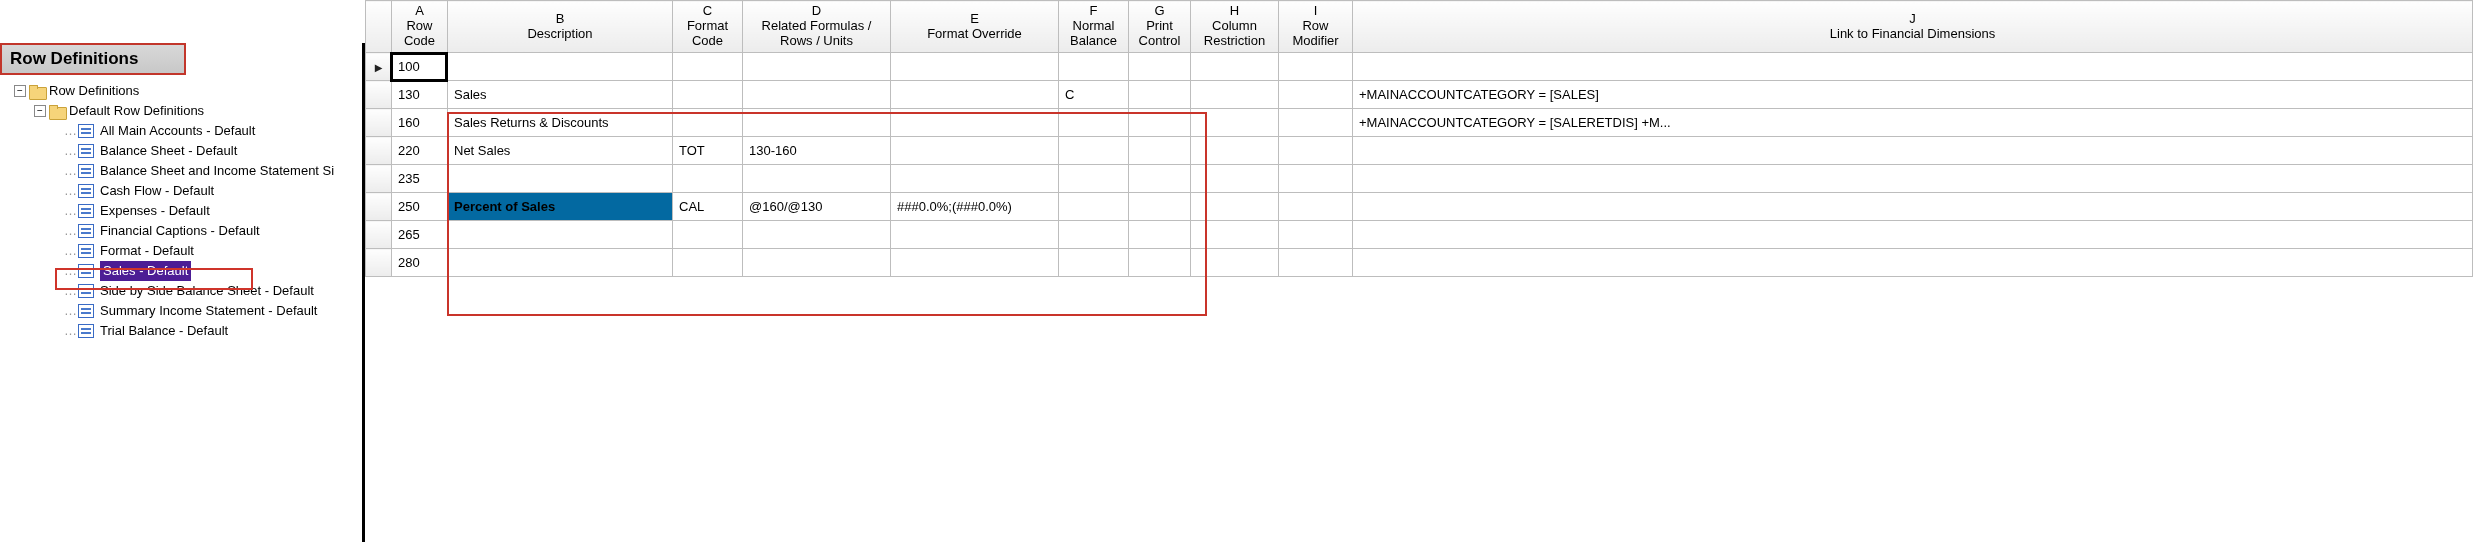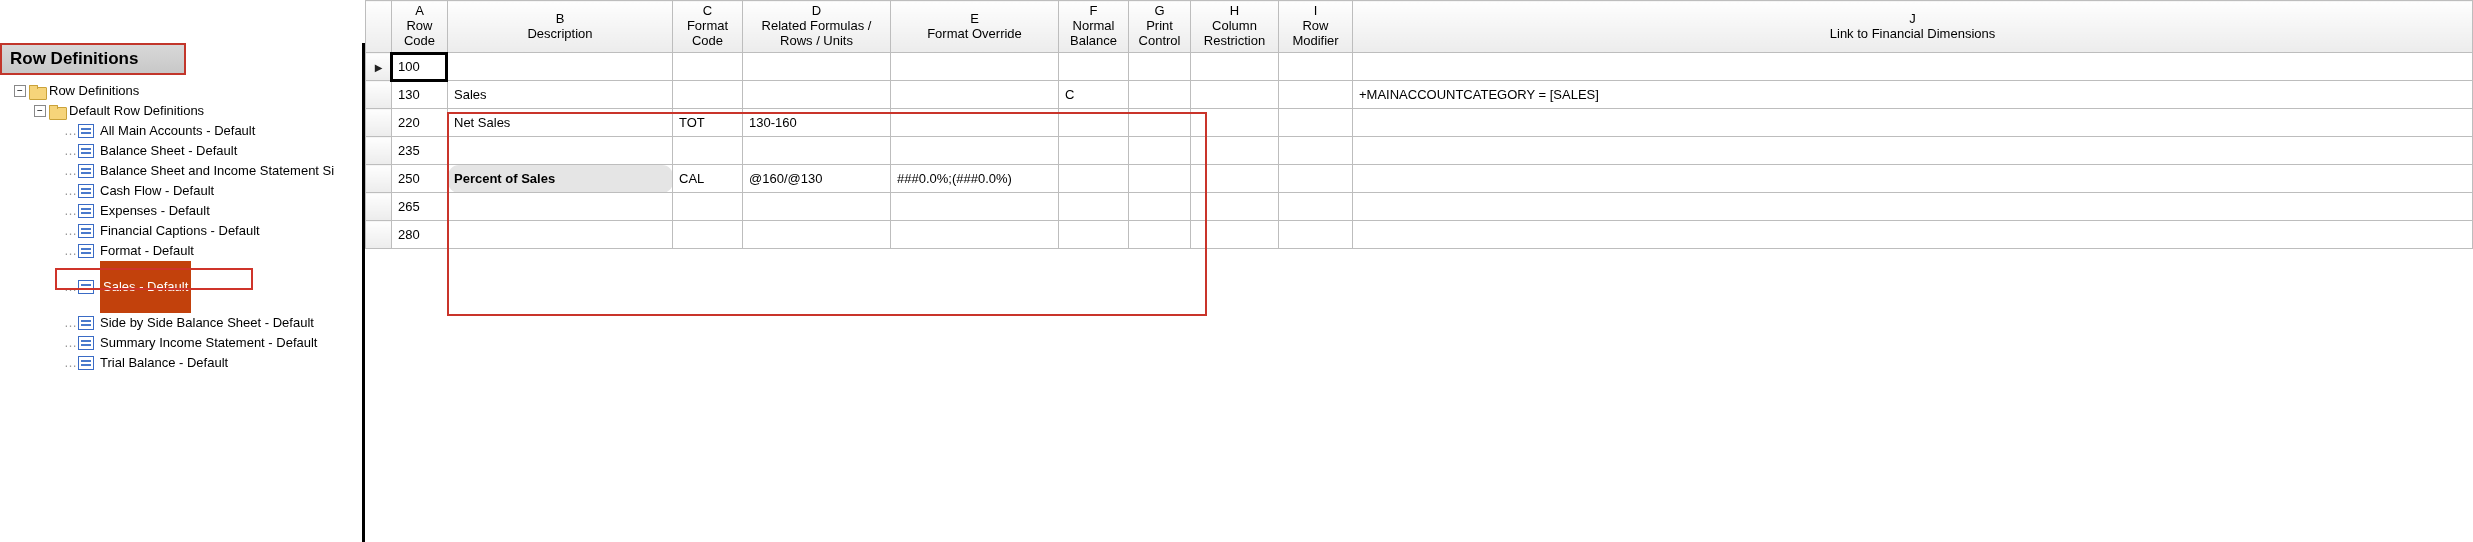--- a/index.html
+++ b/index.html
@@ -97,23 +97,23 @@
   }
   .doc-icon::after {
     content:"";
     position:absolute;
     left:2px; top:3px; right:2px; bottom:3px;
     background:
       linear-gradient(#4a7acc,#4a7acc) 0 0/100% 2px no-repeat,
       linear-gradient(#4a7acc,#4a7acc) 0 4px/100% 2px no-repeat;
   }
   .selected-label {
-    background:#c2410c;
+    background:#4c1d95;
     color:#fff;
-    padding:16px 3px;
+    padding:0 3px;
   }
   .red-box-tree {
     position:absolute;
     border:2px solid #cf342a;
     pointer-events:none;
   }
   .right-panel {
     flex:1;
     height:100%;
     background:#fff;
@@ -159,21 +159,21 @@
     text-align:center;
     font-size:11px;
     color:#333;
   }
   .row-selector.active::before {
     content:"▶";
     font-size:10px;
     color:#222;
   }
   .bold { font-weight:bold; }
-  .highlight-gray { background:#e5e5e5;border-radius:11px; }
+  .highlight-gray { background:#0369a1; }
   
   .overlay-rect {
     position:absolute;
     border:2px solid #c9342a;
     pointer-events:none;
   }
   .overlay-black {
     position:absolute;
     border:3px solid #000;
     pointer-events:none;
@@ -310,20 +310,33 @@
           <td></td>
           <td></td>
           <td>C</td>
           <td></td>
           <td></td>
           <td></td>
           <td>+MAINACCOUNTCATEGORY = [SALES]</td>
         </tr>
         <tr>
           <td class="row-selector"></td>
+          <td class="rowcode">160</td>
+          <td>Sales Returns &amp; Discounts</td>
+          <td></td>
+          <td></td>
+          <td></td>
+          <td></td>
+          <td></td>
+          <td></td>
+          <td></td>
+          <td>+MAINACCOUNTCATEGORY = [SALERETDIS] +M...</td>
+        </tr>
+        <tr>
+          <td class="row-selector"></td>
           <td class="rowcode">220</td>
           <td>Net Sales</td>
           <td>TOT</td>
           <td>130-160</td>
           <td></td>
           <td></td>
           <td></td>
           <td></td>
           <td></td>
           <td></td>

